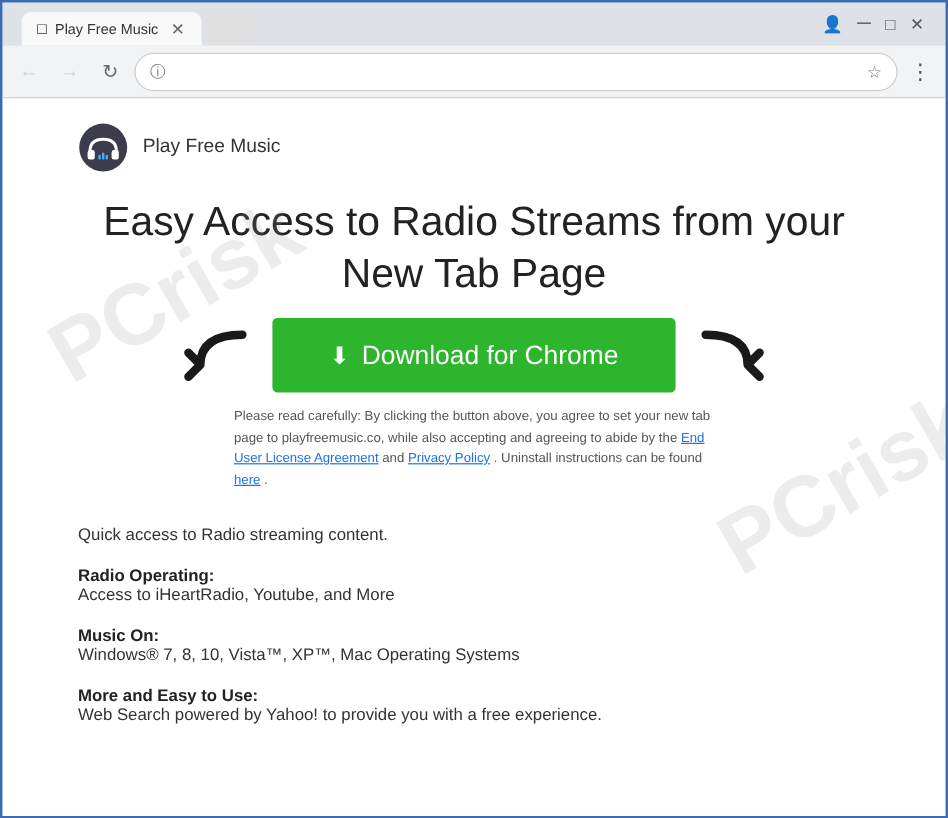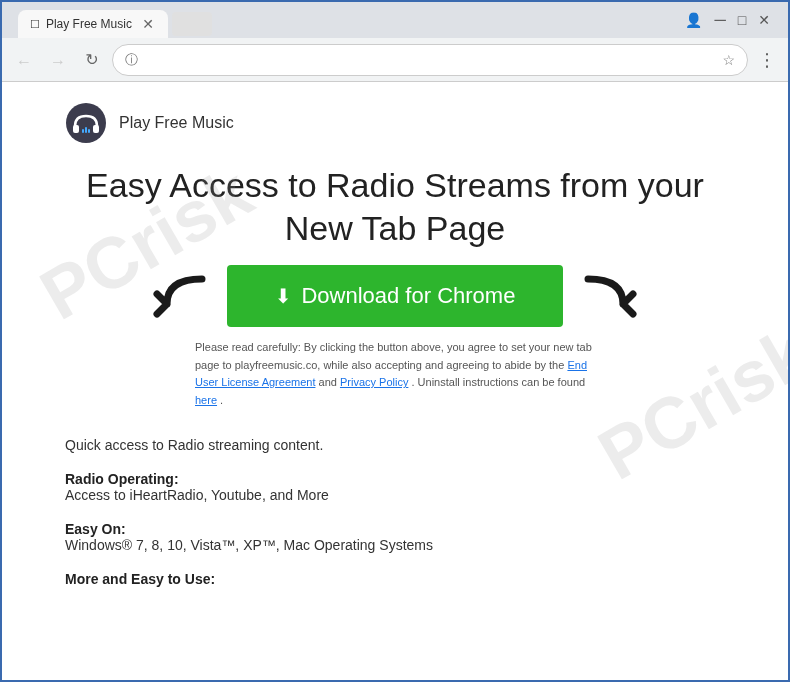--- a/index.html
+++ b/index.html
@@ -352,24 +352,25 @@
 
         <div class="features">
           <div class="feature-item">
             <div class="feature-desc">Quick access to Radio streaming content.</div>
           </div>
           <div class="feature-item">
             <div class="feature-title">Radio Operating:</div>
             <div class="feature-desc">Access to iHeartRadio, Youtube, and More</div>
           </div>
           <div class="feature-item">
-            <div class="feature-title">Easy On:</div>
+            <div class="feature-title">Music On:</div>
             <div class="feature-desc">Windows® 7, 8, 10, Vista™, XP™, Mac Operating Systems</div>
           </div>
           <div class="feature-item">
             <div class="feature-title">More and Easy to Use:</div>
+            <div class="feature-desc">Web Search powered by Yahoo! to provide you with a free experience.</div>
           </div>
         </div>
       </div>
 
     </div>
   </div>
 </div>
 
 </body></html>

